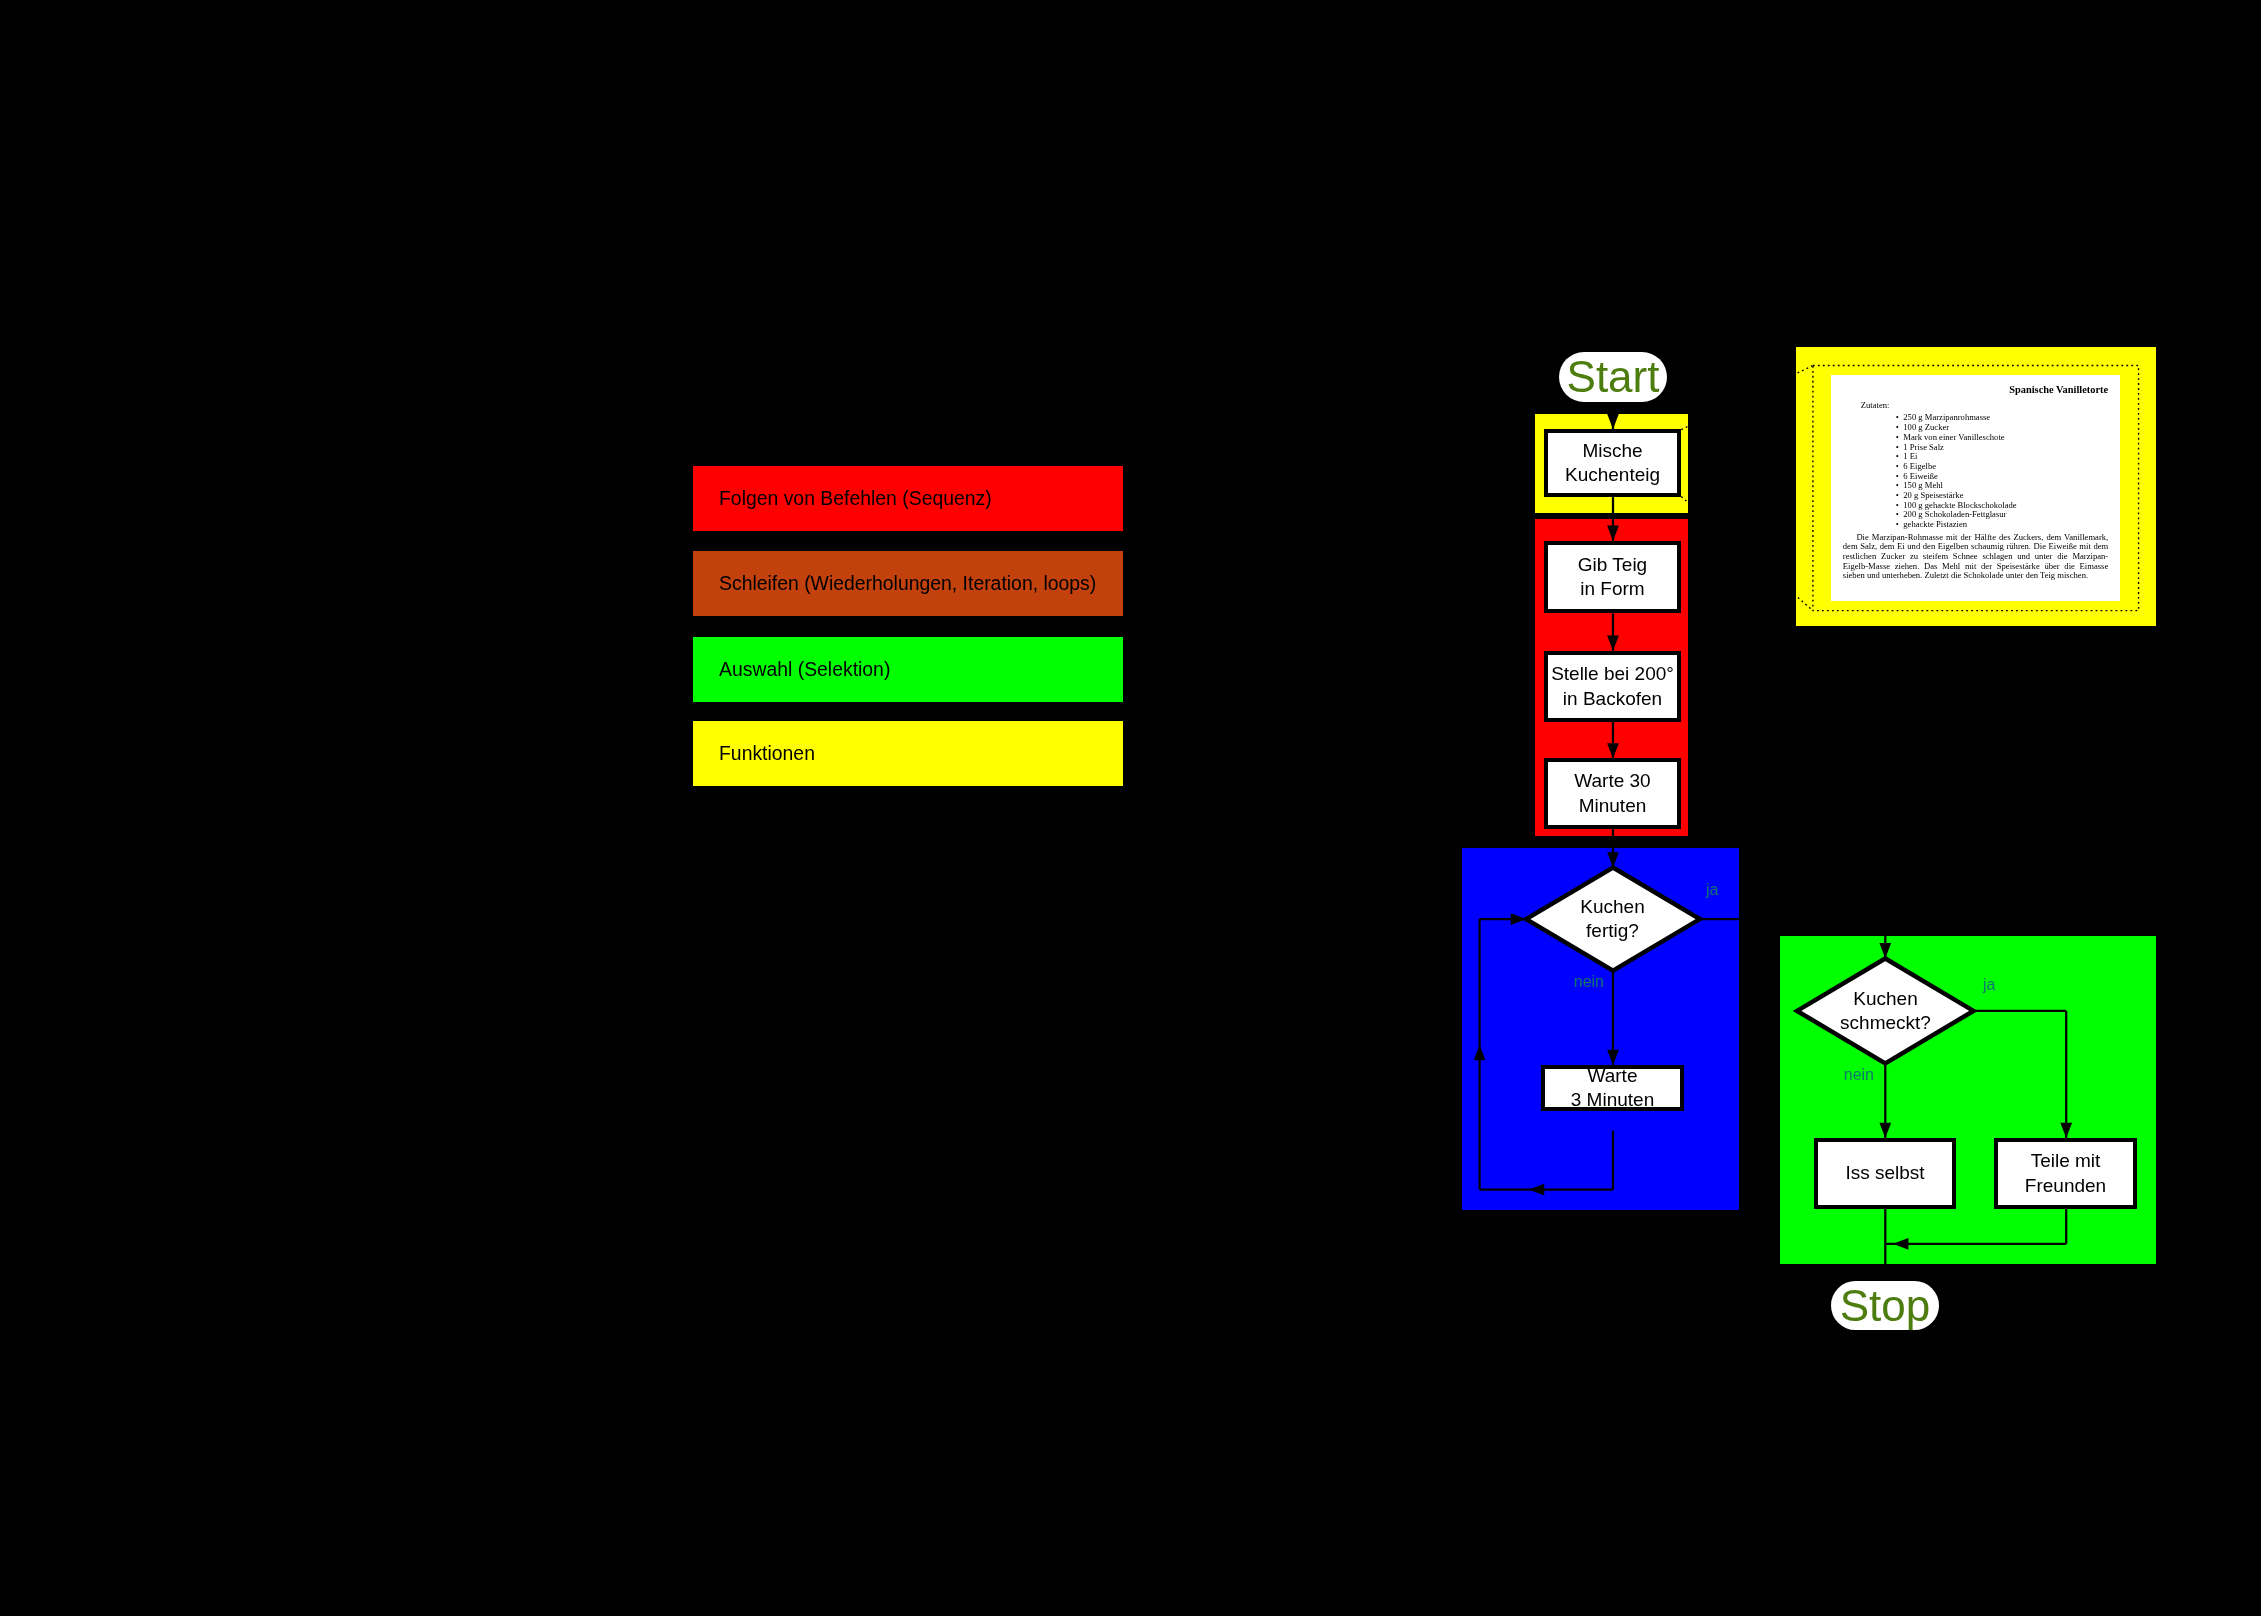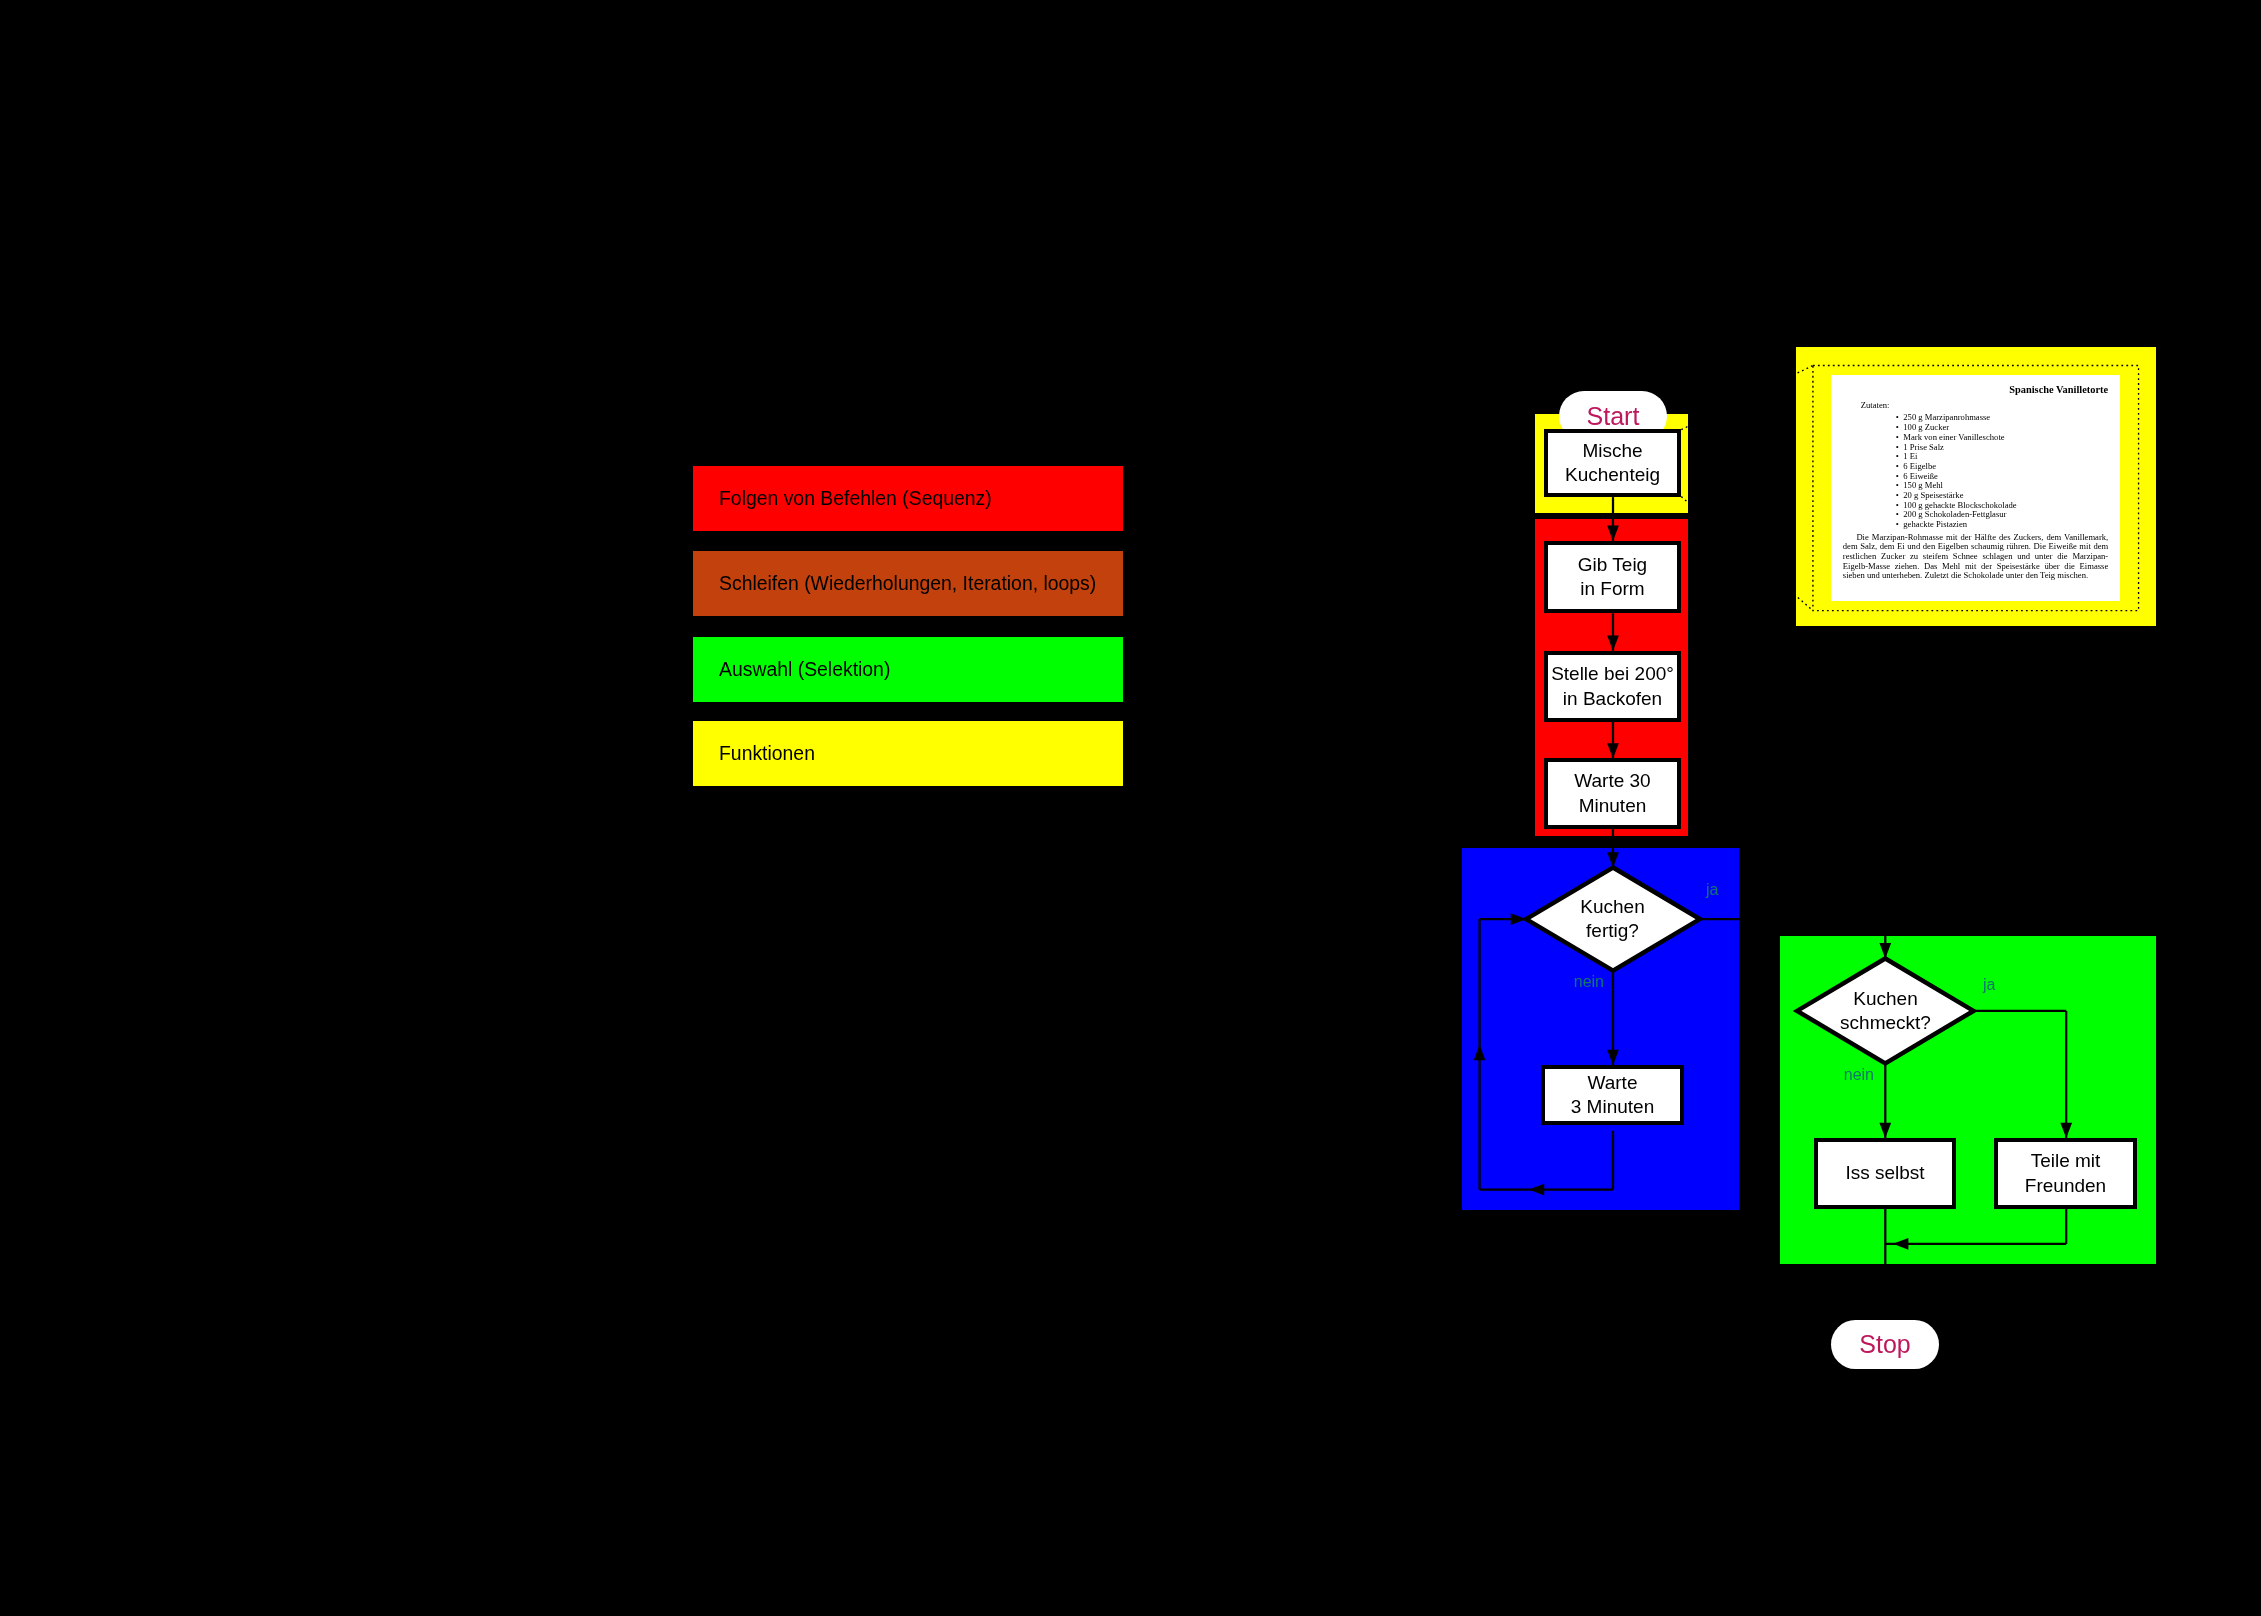--- a/index.html
+++ b/index.html
@@ -48,28 +48,27 @@
   }
   .edge   { stroke: #000; stroke-width: 5px; fill: none; }
   .dotted { stroke: #000; stroke-width: 3px; fill: none; stroke-dasharray: 4 7; }
   .arrow  { fill: #000; stroke: none; }
   .diamond { fill: #fff; stroke: #000; stroke-width: 10px; }
 
   
   .pill {
     position: absolute;
     background: #fff;
-    color: #be185d;
+    color: #4d7c0f;
     border-radius: 27px;
     display: flex;
     align-items: center;
     justify-content: center;
-    font-size: 25px;
-    z-index: 3;
-    margin-top: 39px;
+    font-size: 44px;
+    z-index: 3;
   }
   .pill-start { left: 1559px; top:  352px; width: 108px; height: 50px; }
   .pill-stop  { left: 1831px; top: 1281px; width: 108px; height: 49px; }
 
   .process {
     position: absolute;
     background: #fff;
     border: 4.1px solid #000;
     box-sizing: border-box;
     display: flex;
@@ -79,21 +78,21 @@
     white-space: pre-line;
     color: #000;
     font-size: 19px;
     line-height: 24.4px;
     z-index: 3;
   }
   .box-mische  { left: 1544px; top:  429px; width: 137px; height: 68px; }
   .box-gib     { left: 1544px; top: 541px; width: 137px; height: 72px; }
   .box-stelle  { left: 1544px; top: 651px; width: 137px; height: 71px; }
   .box-warte30 { left: 1544px; top: 758px; width: 137px; height: 71px; }
-  .box-warte3  { left: 1541px; top: 1065px; width: 143px; height: 60px; }
+  .box-warte3  { left: 1541px; top: 1065px; width: 143px; height: 46px; }
   .box-iss     { left: 1814px; top: 1138px; width: 142px; height: 71px; }
   .box-teile   { left: 1994px; top: 1138px; width: 143px; height: 71px; }
 
   .diamond-label {
     position: absolute;
     display: flex;
     align-items: center;
     justify-content: center;
     text-align: center;
     white-space: pre-line;

